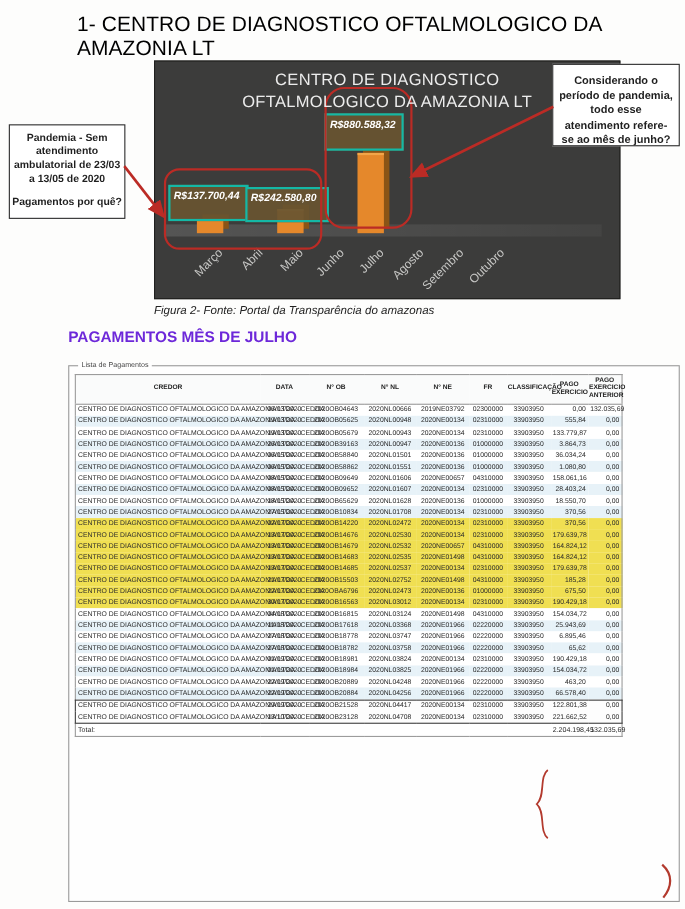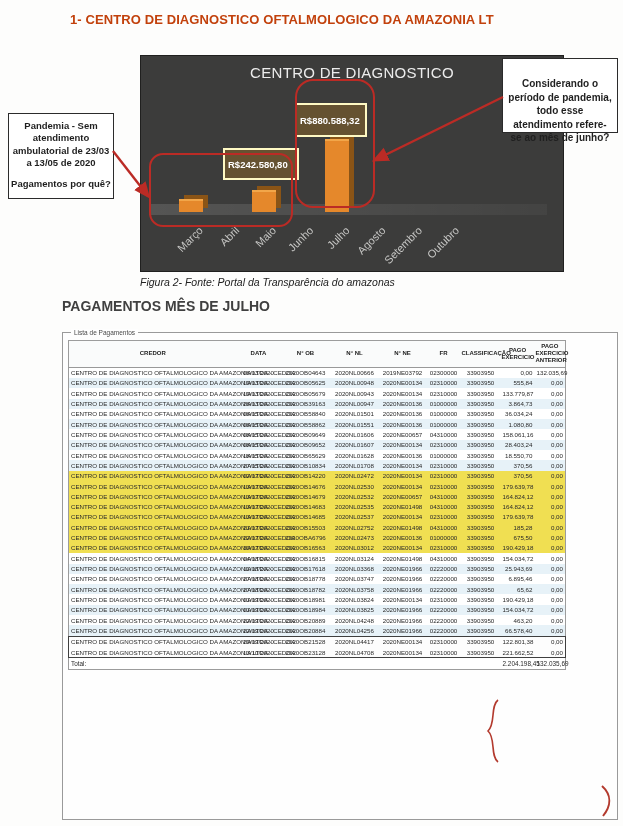--- a/index.html
+++ b/index.html
@@ -1,38 +1,38 @@
 <!DOCTYPE html>
 <html><head>
 <meta charset="utf-8">
 <style>
   html,body{margin:0;padding:0;}
   body{
     width:623px;height:826px;position:relative;overflow:hidden;
     background:#fdfdfc;font-family:"Liberation Sans",sans-serif;color:#1c1c1c;
   }
   
-  .page-title{position:absolute;left:70px;top:12px;font-size:13px;font-weight:bold;letter-spacing:.1px;color:#c2410c;}
+  .page-title{position:absolute;left:70px;top:12px;font-size:19px;font-weight:normal;letter-spacing:.1px;color:#000000;}
   
   .chart{position:absolute;left:140px;top:55px;width:424px;height:217px;background:#3c3c3b;border:1px solid #20201f;box-sizing:border-box;}
   .chart-title{position:absolute;left:0;right:0;top:7px;text-align:center;color:#ececec;font-size:15px;line-height:1.35;letter-spacing:.3px;z-index:5;}
   .floor{position:absolute;left:8px;right:16px;top:148px;height:11px;background:linear-gradient(90deg,rgba(255,255,255,.13),rgba(255,255,255,.04));z-index:1;}
   .bar{position:absolute;bottom:59px;width:24px;background:#e5882b;border-top:2px solid #f2a649;box-shadow:5px -4px 0 0 #8a5416;z-index:2;}
   .month{position:absolute;top:168px;width:0;height:0;z-index:2;}
   .month span{position:absolute;right:0;top:0;transform:rotate(-45deg);transform-origin:top right;white-space:nowrap;color:#c6c6c4;font-size:11px;}
-  .dlabel{position:absolute;background:rgba(104,84,48,.93);border:2px solid #fef9c3;color:#fff;font-weight:bold;font-size:9.5px;display:flex;align-items:center;padding:3px 3px;box-sizing:border-box;z-index:3;white-space:nowrap;}
+  .dlabel{position:absolute;background:rgba(104,84,48,.93);border:2px solid #14b8a6;color:#fff;font-weight:bold;font-size:9.5px;display:flex;align-items:flex-start;padding:3px 3px;box-sizing:border-box;z-index:3;white-space:nowrap;font-style:italic;}
   .redbox{position:absolute;border:2px solid #bb2b25;border-radius:14px;z-index:4;}
   .figure-caption{position:absolute;left:140px;top:276px;width:352px;font-style:italic;font-size:10.5px;color:#222;}
   
   .callout{position:absolute;background:#fff;border:1.6px solid #2b2b2b;box-sizing:border-box;text-align:center;font-weight:600;color:#1f1f1f;z-index:6;}
   .callout-left{left:8px;top:113px;width:106px;height:86px;padding:6px 1px;font-size:9.5px;line-height:1.3;}
   .callout-left .q{margin-top:9px;text-align:center;}
-  .callout-right{left:502px;top:58px;width:116px;height:75px;padding:18px 5px;font-size:10px;line-height:1.35;}
+  .callout-right{left:502px;top:58px;width:116px;height:75px;padding:8px 5px;font-size:10px;line-height:1.35;}
   
-  .section-title{position:absolute;left:62px;top:298px;font-size:14px;font-weight:bold;color:#404040;}
+  .section-title{position:absolute;left:62px;top:298px;font-size:14px;font-weight:bold;color:#6d28d9;}
   .fieldset{position:absolute;left:62px;top:332px;width:556px;height:488px;border:1px solid #9a9a9a;box-sizing:border-box;background:#fefefe;}
   .flabel{position:absolute;top:-4px;left:8px;background:#fefefe;padding:0 3px;font-size:6.5px;color:#4a4a4a;}
   table.pay{position:absolute;left:5px;top:7px;width:497px;border-collapse:collapse;border:1px solid #9c9c9c;table-layout:fixed;}
   table.pay th{font-size:6px;font-weight:bold;color:#222;text-align:center;vertical-align:middle;padding:2px 1px;line-height:1.2;background:#fafbfb;border-bottom:1px solid #999;}
   table.pay td{font-size:6.2px;color:#2a2a2a;padding:1.5px 2px;line-height:1.18;vertical-align:middle;overflow:visible;white-space:nowrap;}
   td.credor{white-space:normal;}
   td.c{text-align:center;}
   td.money{text-align:right;}
   tr.odd td{background:#ffffff;}
   tr.even td{background:#e7f2f8;}
@@ -47,20 +47,21 @@
   .overlay{position:absolute;left:0;top:0;width:623px;height:826px;pointer-events:none;z-index:40;}
 </style>
 </head>
 <body>
 
 <div class="page-title">1- CENTRO DE DIAGNOSTICO OFTALMOLOGICO DA AMAZONIA LT</div>
 
 <div class="chart">
   <div class="chart-title">
     <div>CENTRO DE DIAGNOSTICO</div>
+    <div>OFTALMOLOGICO DA AMAZONIA LT</div>
   </div>
   <div class="floor"></div>
   <div id="plot">
       <div class="month" style="left: 56px;">
         <span>Março</span>
       </div>
       <div class="bar" style="left: 38px; height: 11px; background: rgb(229, 136, 43);"></div>
       <div class="month" style="left: 92.5px;">
         <span>Abril</span>
       </div>
@@ -78,21 +79,24 @@
       <div class="month" style="left: 238.5px;">
         <span>Agosto</span>
       </div>
       <div class="month" style="left: 275px;">
         <span>Setembro</span>
       </div>
       <div class="month" style="left: 311.5px;">
         <span>Outubro</span>
       </div>
     </div>
-  <div class="dlabel" style="left:82px;top:92px;width:76px;height:32px;">
+  <div class="dlabel" style="left:12px;top:112px;width:73px;height:33px;">
+      <span>R$137.700,44</span>
+    </div>
+  <div class="dlabel" style="left:82px;top:114px;width:76px;height:32px;">
       <span>R$242.580,80</span>
     </div>
   <div class="dlabel" style="left:154px;top:47px;width:72px;height:34px;">
       <span>R$880.588,32</span>
     </div>
   <div class="redbox" style="left:8px;top:97px;width:140px;height:70px;"></div>
   <div class="redbox" style="left:154px;top:23px;width:76px;height:125px;border-radius:18px;"></div>
 </div>
 <div class="figure-caption">Figura 2- Fonte: Portal da Transparência do amazonas</div>
 

